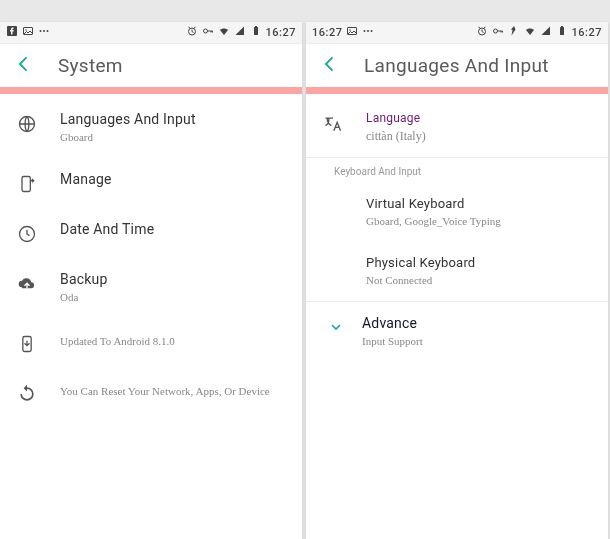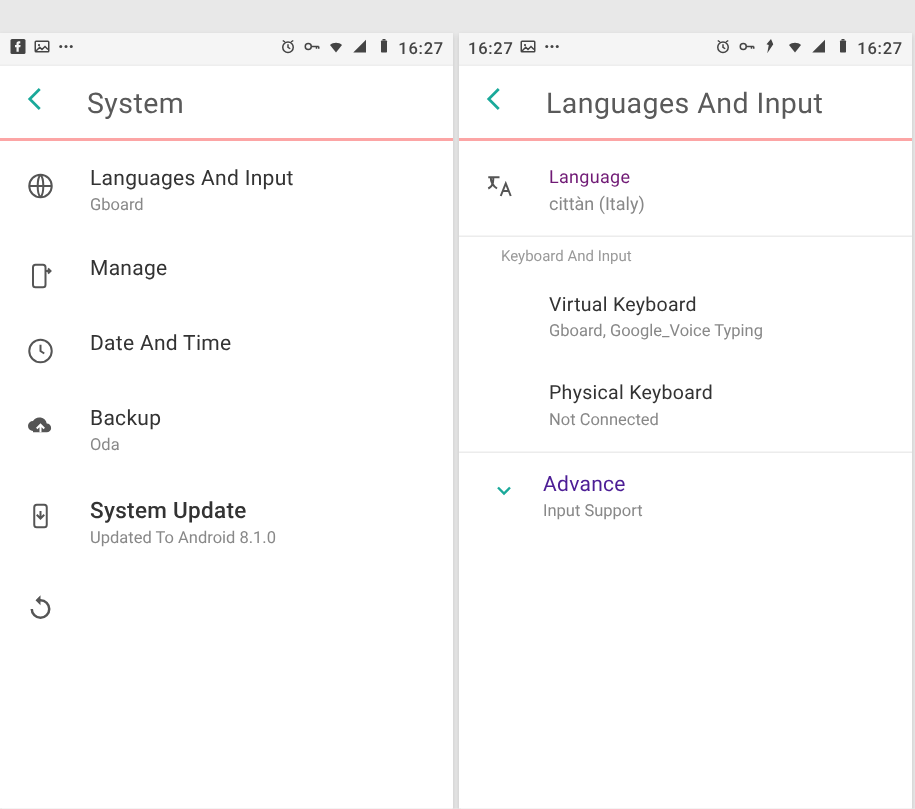--- a/index.html
+++ b/index.html
@@ -40,21 +40,21 @@
   }
   .statusbar svg { width: 12px; height: 12px; fill: #444; }
   .statusbar .time { font-weight: 500; letter-spacing: 0.5px; }
   
   .appbar {
     height: 50px;
     display: flex;
     align-items: center;
     padding: 0 14px;
     gap: 24px;
-    border-bottom: 2px solid #fca5a5;
+    border-bottom: 7px solid #fca5a5;
   }
   .appbar .back svg { width: 20px; height: 20px; stroke: #1aa99a; fill: none; stroke-width: 2.2; }
   .appbar .title {
     font-size: 19px;
     color: #5a5a5a;
     font-weight: 400;
     letter-spacing: 0.3px;
   }
   
   .list {
@@ -81,20 +81,21 @@
   .row .primary {
     font-size: 14px;
     color: #333;
     letter-spacing: 0.2px;
   }
   .row .secondary {
     font-size: 11px;
     color: #888;
     margin-top: 3px;
     line-height: 1.35;
+    font-family: Liberation Serif, serif;
   }
   .row.big .primary { font-size: 15px; font-weight: 500; }
   .divider { height: 1px; background: #ececec; margin: 0 0 0 0; }
   
   .section-header {
     font-size: 10px;
     color: #999;
     padding: 8px 16px 6px 28px;
   }
   .row.noicon { padding-left: 60px; }
@@ -206,32 +207,32 @@
     </div>
 
     <div class="row big">
       <span class="ico">
           <svg viewBox="0 0 24 24">
             <rect x="7" y="3" width="10" height="18" rx="2"></rect>
             <path d="M12 8v6M9 11l3 3 3-3"></path>
           </svg>
         </span>
       <div class="txt">
-        <div class="primary">System Update</div>
         <div class="secondary">Updated To Android 8.1.0</div>
       </div>
     </div>
 
     <div class="row">
       <span class="ico">
           <svg viewBox="0 0 24 24">
             <path d="M4 12a8 8 0 108-8V1L8 5l4 4V6a6 6 0 11-6 6H4z" fill="#555" stroke="none"></path>
           </svg>
         </span>
       <div class="txt">
+        <div class="secondary">You Can Reset Your Network, Apps, Or Device</div>
       </div>
     </div>
 
 
   </div>
 </div>
 
 <div class="phone">
   <div class="statusbar">
     <div class="left">
@@ -314,19 +315,19 @@
 
     <div class="divider"></div>
 
     <div class="row advance">
       <span class="chev">
           <svg viewBox="0 0 24 24">
             <path d="M6 9l6 6 6-6"></path>
           </svg>
         </span>
       <div class="txt">
-        <div class="primary" style="font-size:14px;color:#4c1d95">Advance</div>
+        <div class="primary" style="font-size:14px;color:#0f172a">Advance</div>
         <div class="secondary">Input Support</div>
       </div>
     </div>
 
   </div>
 </div>
 
 </body></html>

